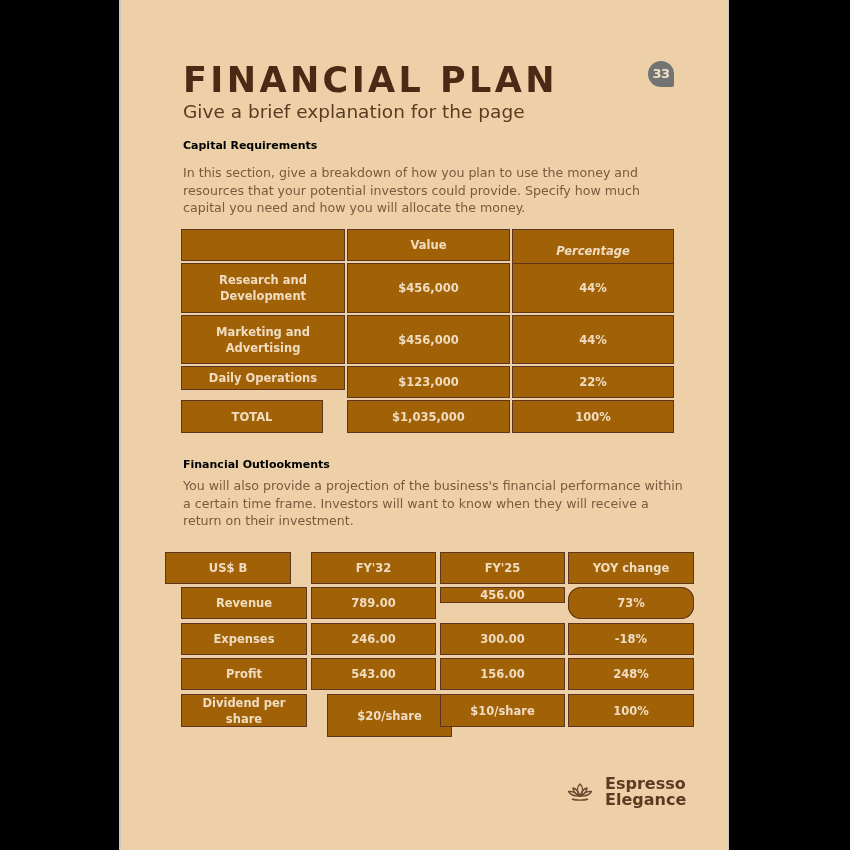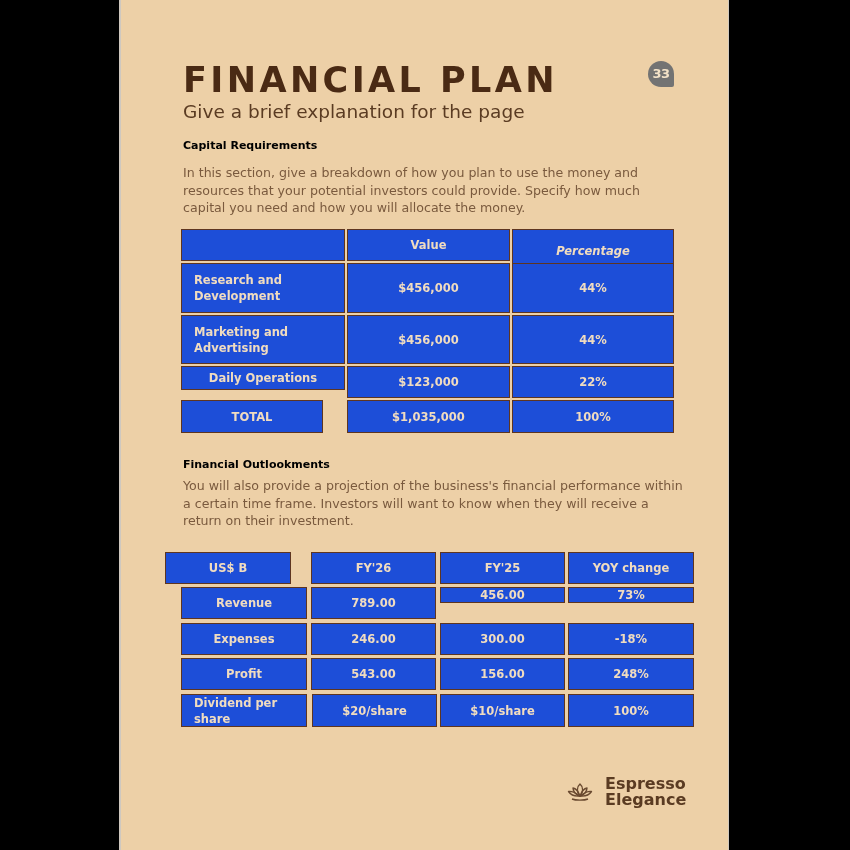--- a/index.html
+++ b/index.html
@@ -79,28 +79,29 @@
     color: #7a5a3e;
     line-height: 17.5px;
   }
   .cap-heading { top: 136px; }
   .cap-body { top: 164px; }
   .out-heading { top: 455px; }
   .out-body { top: 477px; }
 
   .cell {
     position: absolute;
-    background: #1d4ed8;
+    background: #a16207;
     box-shadow: inset 0 0 0 1px #5e3520;
     color: #f0dcc0;
     font-weight: bold;
     font-size: 11.5px;
     display: flex;
     align-items: center;
     justify-content: center;
+    text-align: center;
     line-height: 16px;
     box-sizing: border-box;
     padding: 0 13px;
   }
   .logo {
     position: absolute;
     left: 446px;
     top: 776px;
     display: flex;
     align-items: center;
@@ -156,45 +157,45 @@
       <div class="cell" style="left:391px;top:400px;width:162px;height:33px;">100%</div>
     </div>
   </div>
 
   <h2 class="section-heading out-heading">Financial Outlookments</h2>
   <p class="section-body out-body">You will also provide a projection of the business's financial performance within a certain time frame. Investors will want to know when they will receive a return on their investment.</p>
 
   <div>
 
     <div class="cell" style="left:44px;top:552px;width:126px;height:32px;">US$ B</div>
-    <div class="cell" style="left:190px;top:552px;width:125px;height:32px;">FY'26</div>
+    <div class="cell" style="left:190px;top:552px;width:125px;height:32px;">FY'32</div>
     <div class="cell" style="left:319px;top:552px;width:125px;height:32px;">FY'25</div>
     <div class="cell" style="left:447px;top:552px;width:126px;height:32px;">YOY change</div>
 
     <div>
       <div class="cell" style="left:60px;top:587px;width:126px;height:32px;">Revenue</div>
       <div class="cell" style="left:190px;top:587px;width:125px;height:32px;">789.00</div>
       <div class="cell" style="left:319px;top:587px;width:125px;height:16px;">456.00</div>
-      <div class="cell" style="left:447px;top:587px;width:126px;height:16px;">73%</div>
+      <div class="cell" style="left:447px;top:587px;width:126px;height:32px;border-radius:13px;">73%</div>
     </div>
     <div>
       <div class="cell" style="left:60px;top:623px;width:126px;height:32px;">Expenses</div>
       <div class="cell" style="left:190px;top:623px;width:125px;height:32px;">246.00</div>
       <div class="cell" style="left:319px;top:623px;width:125px;height:32px;">300.00</div>
       <div class="cell" style="left:447px;top:623px;width:126px;height:32px;">-18%</div>
     </div>
     <div>
       <div class="cell" style="left:60px;top:658px;width:126px;height:32px;">Profit</div>
       <div class="cell" style="left:190px;top:658px;width:125px;height:32px;">543.00</div>
       <div class="cell" style="left:319px;top:658px;width:125px;height:32px;">156.00</div>
       <div class="cell" style="left:447px;top:658px;width:126px;height:32px;">248%</div>
     </div>
     <div>
       <div class="cell" style="left:60px;top:694px;width:126px;height:33px;">Dividend per share</div>
-      <div class="cell" style="left:191px;top:694px;width:125px;height:33px;">$20/share</div>
+      <div class="cell" style="left:206px;top:694px;width:125px;height:43px;">$20/share</div>
       <div class="cell" style="left:319px;top:694px;width:125px;height:33px;">$10/share</div>
       <div class="cell" style="left:447px;top:694px;width:126px;height:33px;">100%</div>
     </div>
   </div>
 
   <div class="logo">
     <svg class="logo-icon" viewBox="0 0 26 22" fill="none" stroke="#6a4a30" stroke-width="1.4" stroke-linejoin="round">
       <path d="M13 3 C9.5 6 9.5 11 13 15 C16.5 11 16.5 6 13 3 Z"></path>
       <path d="M13 15 C9 14 6 10.5 6 7 C9 7.5 11 9.5 13 15 Z"></path>
       <path d="M13 15 C17 14 20 10.5 20 7 C17 7.5 15 9.5 13 15 Z"></path>

